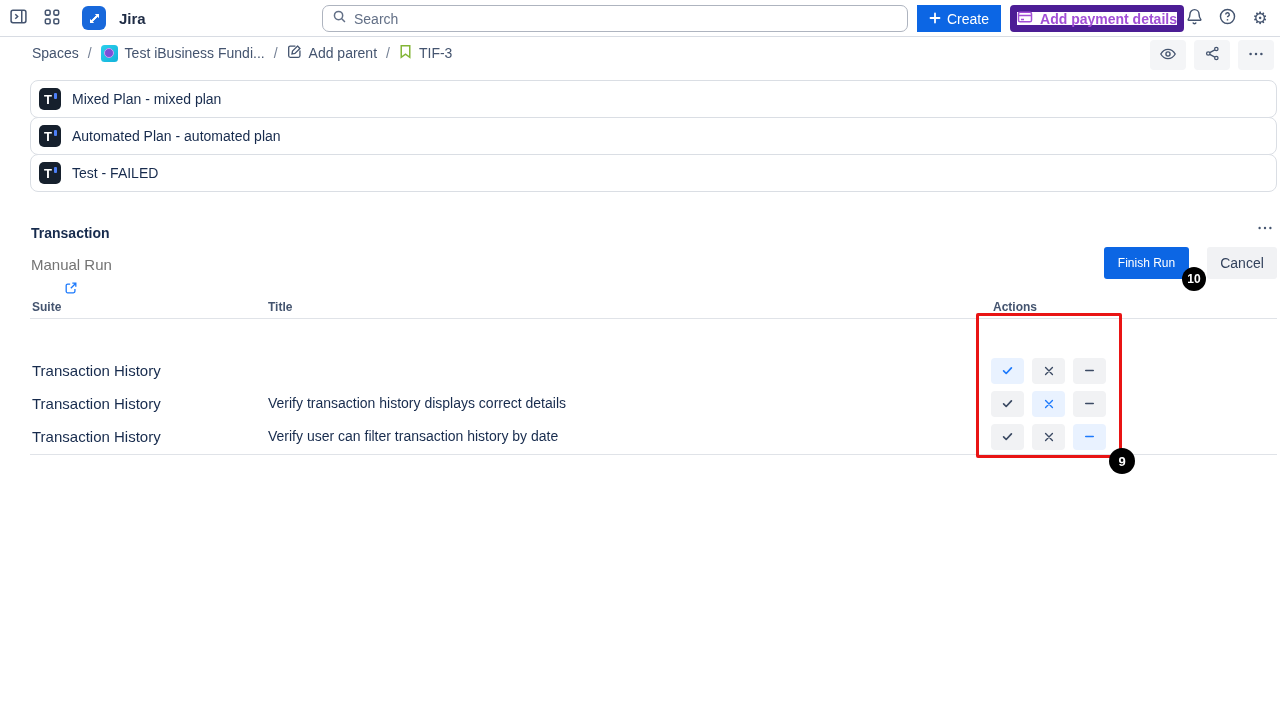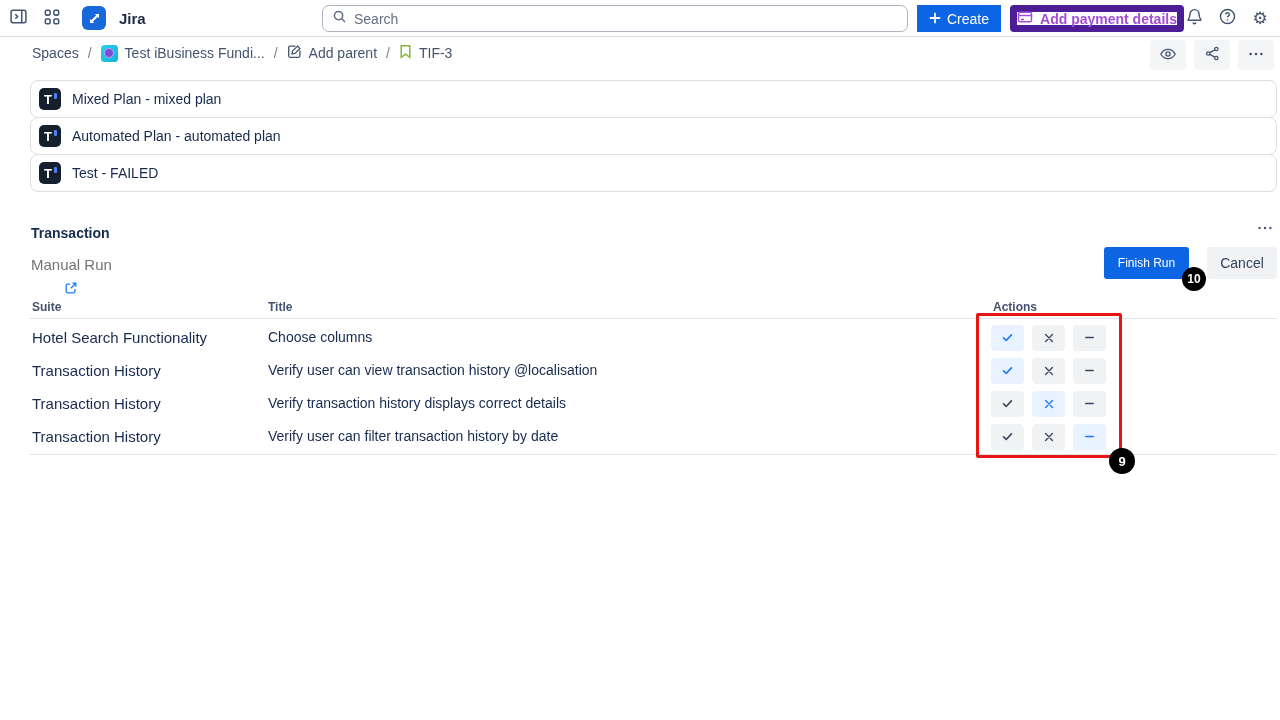--- a/index.html
+++ b/index.html
@@ -323,62 +323,40 @@
 
   <button class="finish-btn">Finish Run</button>
   <button class="cancel-btn">Cancel</button>
 
   <div class="th th-suite">Suite</div>
   <div class="th th-title">Title</div>
   <div class="th th-actions">Actions</div>
   <div class="hline hline-top"></div>
   <div class="hline hline-bottom"></div>
 
-  <div class="trow" style="top:321px">
-    <span class="suite">Hotel Search Functionality</span>
-    <span class="title">Choose columns</span>
+  <div class="trow" style="top:354px">
+    <span class="suite">Transaction History</span>
     <span class="actions">
       <button class="abtn selected">
           <svg viewBox="0 0 14 14" width="13" height="13" fill="none" stroke="currentColor" stroke-width="1.8" stroke-linecap="round" stroke-linejoin="round">
             <path d="m2.8 7.4 2.8 2.8 5.6-6"></path>
           </svg>
         </button>
       <button class="abtn">
           <svg viewBox="0 0 14 14" width="12" height="12" fill="none" stroke="currentColor" stroke-width="1.6" stroke-linecap="round">
             <path d="m3 3 8 8M11 3l-8 8"></path>
           </svg>
         </button>
       <button class="abtn">
           <svg viewBox="0 0 14 14" width="13" height="13" fill="none" stroke="currentColor" stroke-width="1.8" stroke-linecap="round">
             <path d="M3 7h8"></path>
           </svg>
         </button>
     </span>
   </div>
-  <div class="trow" style="top:354px">
-    <span class="suite">Transaction History</span>
-    <span class="title">Verify user can view transaction history @localisation</span>
-    <span class="actions">
-      <button class="abtn selected">
-          <svg viewBox="0 0 14 14" width="13" height="13" fill="none" stroke="currentColor" stroke-width="1.8" stroke-linecap="round" stroke-linejoin="round">
-            <path d="m2.8 7.4 2.8 2.8 5.6-6"></path>
-          </svg>
-        </button>
-      <button class="abtn">
-          <svg viewBox="0 0 14 14" width="12" height="12" fill="none" stroke="currentColor" stroke-width="1.6" stroke-linecap="round">
-            <path d="m3 3 8 8M11 3l-8 8"></path>
-          </svg>
-        </button>
-      <button class="abtn">
-          <svg viewBox="0 0 14 14" width="13" height="13" fill="none" stroke="currentColor" stroke-width="1.8" stroke-linecap="round">
-            <path d="M3 7h8"></path>
-          </svg>
-        </button>
-    </span>
-  </div>
   <div class="trow" style="top:387px">
     <span class="suite">Transaction History</span>
     <span class="title">Verify transaction history displays correct details</span>
     <span class="actions">
       <button class="abtn">
           <svg viewBox="0 0 14 14" width="13" height="13" fill="none" stroke="currentColor" stroke-width="1.8" stroke-linecap="round" stroke-linejoin="round">
             <path d="m2.8 7.4 2.8 2.8 5.6-6"></path>
           </svg>
         </button>
       <button class="abtn selected">

